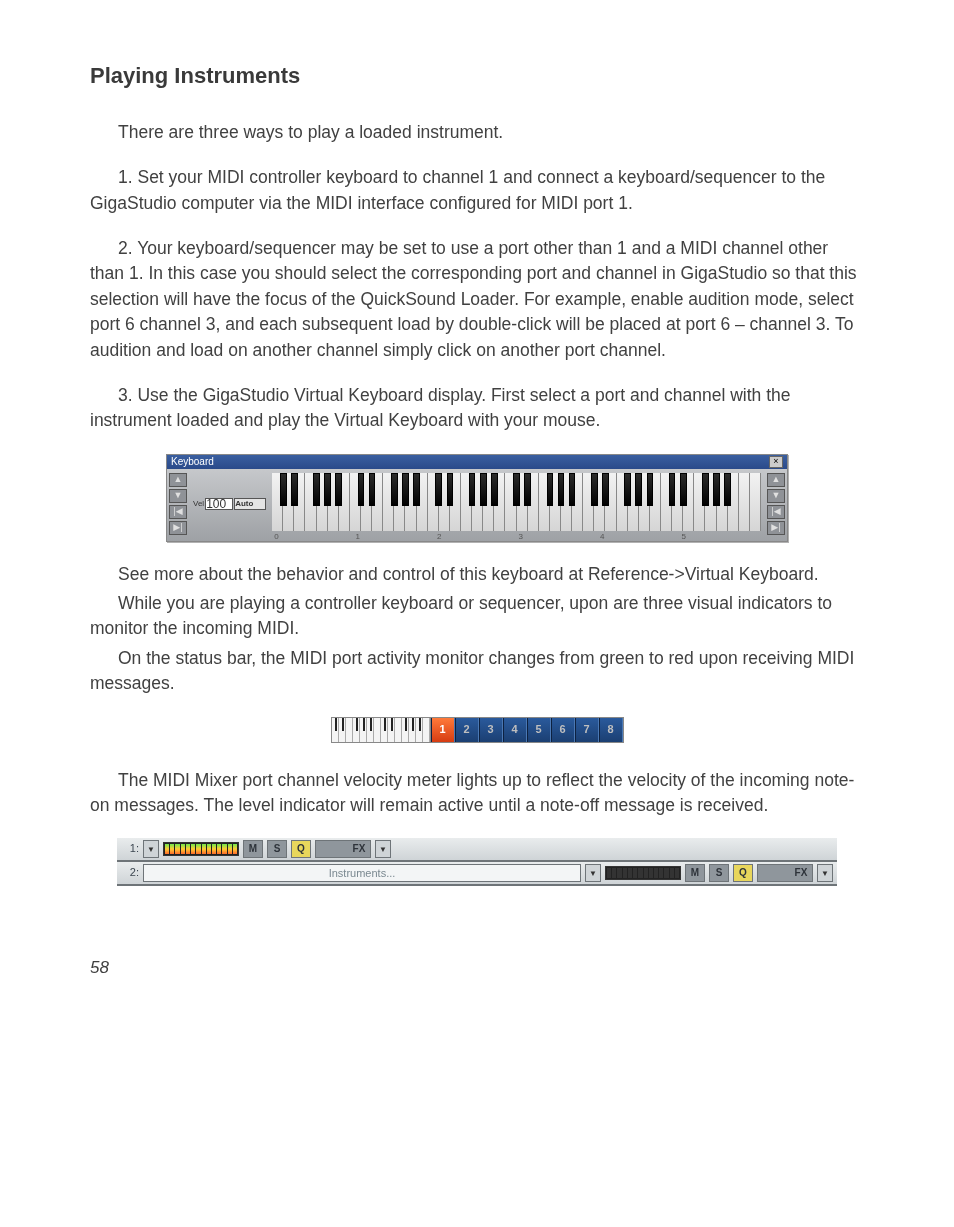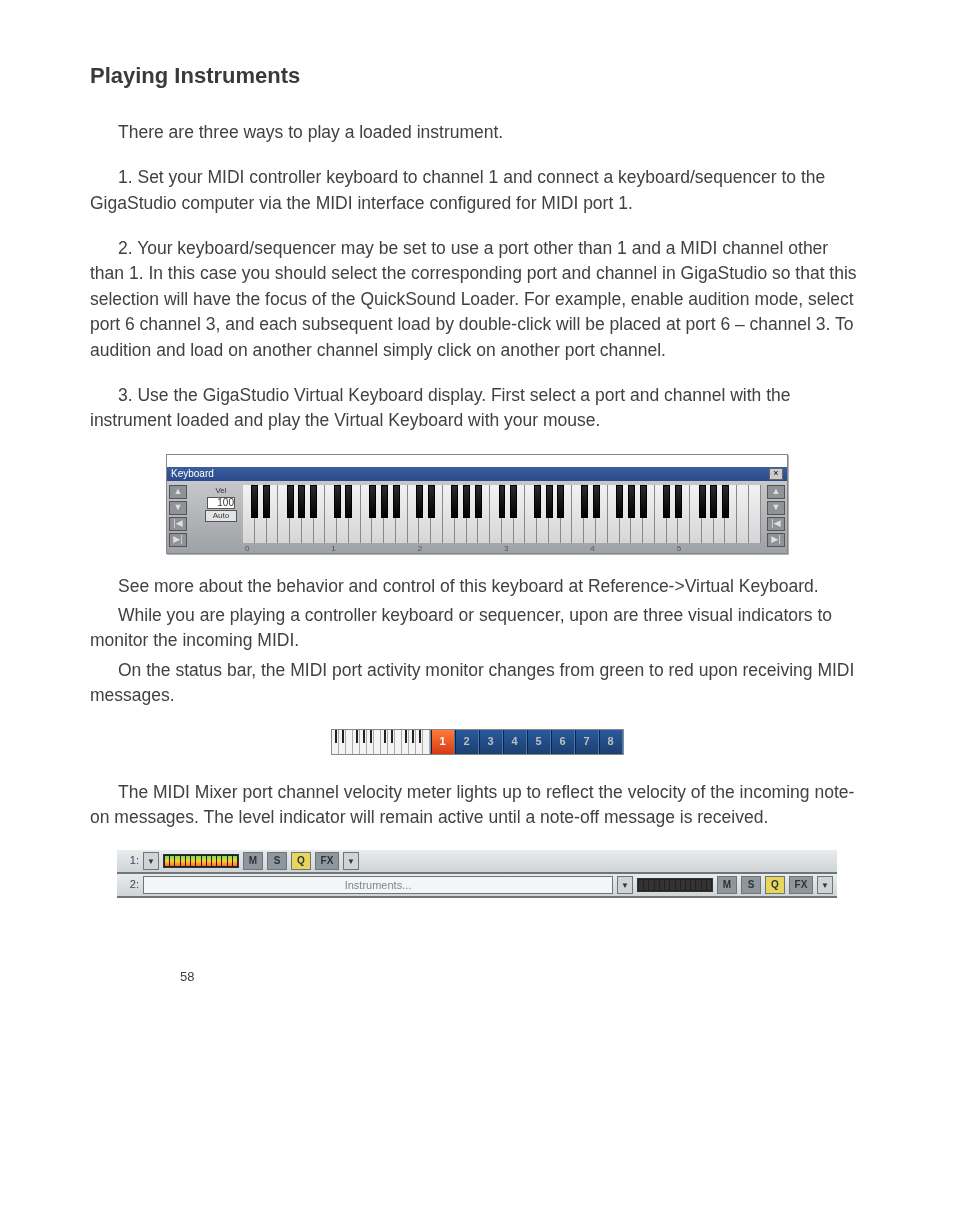--- a/index.html
+++ b/index.html
@@ -44,52 +44,51 @@
   .kbd-title {
     background: linear-gradient(#3a5fa0,#2a4a8a);
     color:#fff;
     padding: 0 4px;
     height:14px;
     line-height:14px;
     display:flex;
     justify-content:space-between;
     align-items:center;
     font-size:10px;
-    margin-top:12px;
   }
   .kbd-close {
     width:12px;height:10px;background:#ccc;border:1px solid #666;
     text-align:center;line-height:9px;font-size:9px;color:#000;
   }
   .kbd-body {
     display:flex;
     background: linear-gradient(#c6c8cb,#9ea1a5);
     padding:4px 2px 6px 2px;
     gap:6px;
   }
   .kbd-side {
     display:flex;flex-direction:column;gap:2px;
     align-items:center;
   }
   .kbd-arrow {
     width:16px;height:12px;background:#8f9297;border:1px solid #555;
     text-align:center;line-height:11px;font-size:9px;color:#e0e0e0;
   }
   .kbd-velpanel {
-    display:flex;flex-direction:column;gap:1px;align-items:center;
-    font-size:8px;color:#333;margin-left:12px;
+    display:flex;gap:1px;align-items:center;
+    font-size:8px;color:#333;
   }
   .kbd-vel-label { font-size:8px; }
   .kbd-vel-val {
     width:26px;height:10px;border:1px solid #555;background:#fff;
-    text-align:right;line-height:10px;font-size:10px;
+    text-align:left;line-height:10px;font-size:12px;
   }
   .kbd-auto {
     width:30px;height:10px;border:1px solid #555;background:#e4e4e4;
-    text-align:center;line-height:10px;font-size:8px;
+    text-align:left;line-height:10px;font-size:8px;font-weight:bold;
   }
   .piano {
     position:relative;
     flex:1;
     height:58px;
     background:#1b1b1b;
   }
   .white-keys {
     display:flex;
     height:100%;
@@ -169,27 +168,27 @@
     width:76px;height:14px;border:1px solid #333;background:#222;
     display:flex;gap:1px;padding:1px;box-sizing:border-box;
   }
   .m-seg{flex:1;background:#333;}
   .m-meter.lit .m-seg{background:linear-gradient(#6fe84a,#ffcc33,#ff6a2a);}
   .m-btn{
     width:18px;height:16px;border:1px solid #6e7478;background:#8f969c;
     color:#2e333a;font-size:10px;line-height:15px;text-align:center;font-weight:bold;
   }
   .m-btn.q{background:#e8d65c;}
-  .m-btn.fx{width:22px;}
+  .m-btn.fx{width:22px;padding-left:32px;}
 
   .page-num{
-    font-size:13px;
+    font-style:italic;
+    font-size:17px;
     color:#404040;
     margin-top:70px;
-    margin-left:90px;
   }
 </style>
 </head>
 <body>
 
 <h2 class="section-heading">Playing Instruments</h2>
 
 <p class="body">There are three ways to play a loaded instrument.</p>
 
 <p class="body">1. Set your MIDI controller keyboard to channel 1 and connect a keyboard/sequencer to the GigaStudio computer via the MIDI interface configured for MIDI port 1.</p>

